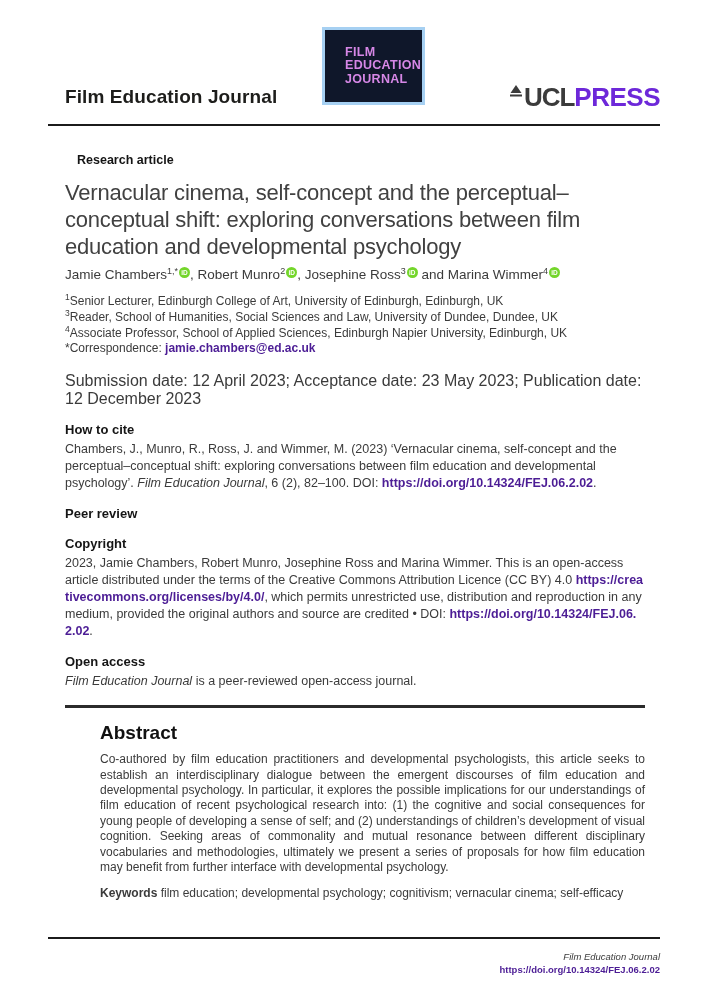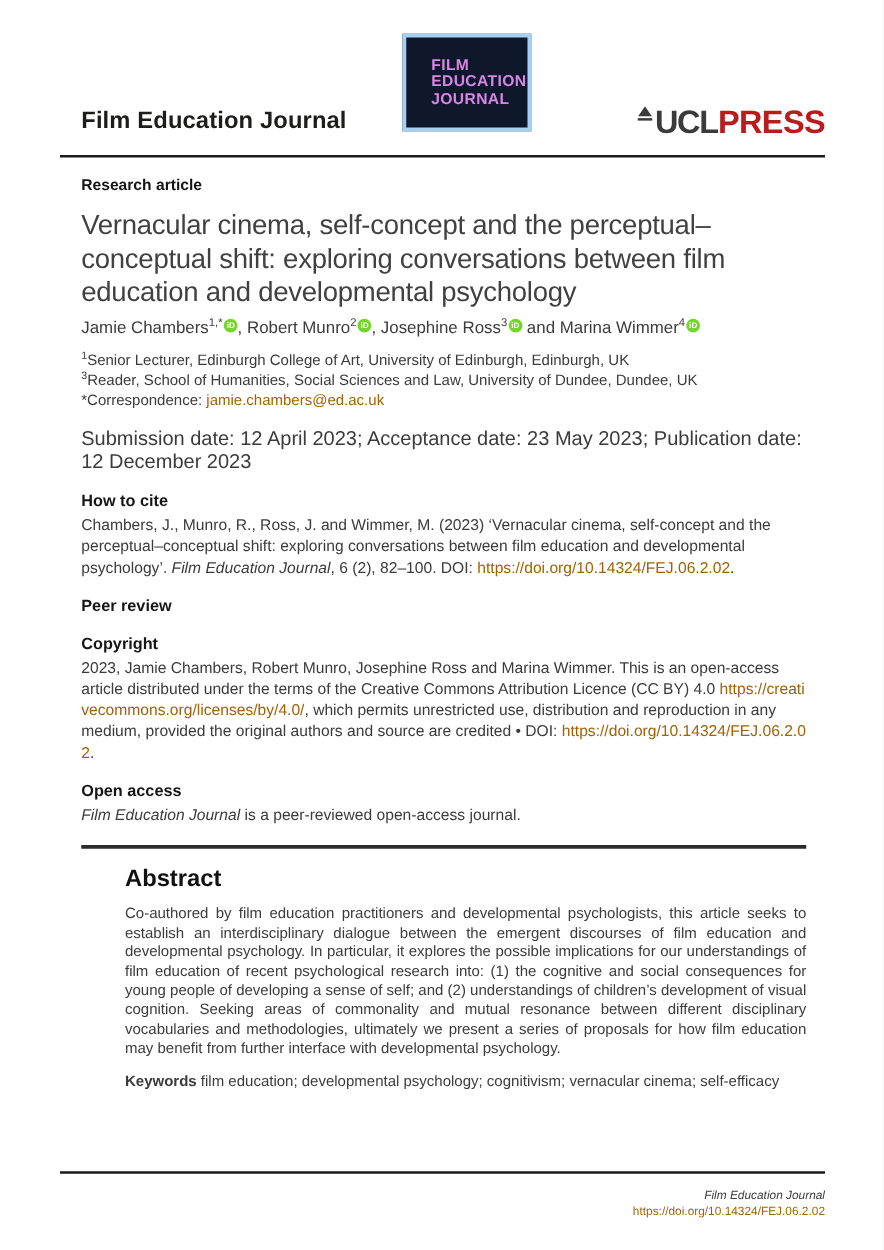--- a/index.html
+++ b/index.html
@@ -19,46 +19,46 @@
     position:absolute; left:275px; top:3px;
     width:77px; height:72px; border:3px solid #a6d0f2; background:#0f172a;
     display:flex; flex-direction:column; justify-content:center; padding-left:20px;
   }
   .logo-box span{
     color:#d687e6; font-weight:bold; font-size:12.5px; line-height:13.5px; letter-spacing:.3px;
   }
   .publisher{position:absolute; right:0; bottom:2px; display:flex; align-items:flex-start;}
   .dome-icon{display:inline-block; margin-right:2px; margin-top:1px;}
   .ucl-txt{font-size:26px; font-weight:700; color:#3b3b3b; letter-spacing:-1px; line-height:26px;}
-  .press-txt{font-size:26px; font-weight:700; color:#b91c1c; letter-spacing:-.5px; line-height:26px;}
+  .press-txt{font-size:26px; font-weight:700; color:#6d28d9; letter-spacing:-.5px; line-height:26px;}
   
   .rule{position:absolute; left:48px; right:47px; height:2px; background:#1b1b1b;}
   .rule-top{top:124px;}
   .rule-bottom{top:937px;}
   
   .main{position:absolute; left:65px; top:141px; width:580px;}
-  .article-type{font-size:12.5px; font-weight:bold; color:#151515; margin:0;}
+  .article-type{font-size:12.5px; font-weight:bold; color:#151515; margin:12px;}
   .title{
     font-size:22px; font-weight:400; color:#414141; line-height:27px;
     letter-spacing:-.2px; margin:11px 0 0 0;
   }
   .authors{font-size:13.5px; color:#3b3b3b; margin:7px 0 0 0;}
   .authors sup{font-size:9px; line-height:0;}
   .orcid-icon{
     display:inline-block; width:11px; height:11px; border-radius:50%;
     background:#74d62b; color:#fff; font-size:6.5px; font-weight:bold;
     text-align:center; line-height:11px; vertical-align:4px; margin-left:1px;
   }
   .affiliations{margin-top:12px; font-size:12px; line-height:15.8px;}
   .affiliations p{margin:0;}
   .affiliations sup{font-size:8.5px; line-height:0;}
   .dates{font-size:16px; margin:15px 0 0 0;}
   .sec-h{font-size:13px; font-weight:bold; color:#151515; margin:14px 0 0 0; line-height:16px;}
   .sec-body{font-size:12.5px; line-height:17px; margin:3px 0 0 0;}
-  .link{color:#a16207; cursor:pointer; text-decoration:none; word-break:break-all;}
+  .link{color:#4c1d95; cursor:pointer; text-decoration:none; word-break:break-all;font-weight:bold;}
   .it{font-style:italic;}
   
   .rule-mid{height:3px; background:#2b2b2b; margin:15px 0 0 0;}
   .abstract{margin-left:35px; width:545px;}
   .abstract-h{font-size:19px; font-weight:bold; color:#111; margin:14px 0 0 0;}
   .abstract-body{font-size:12px; line-height:15.4px; text-align:justify; margin:8px 0 0 0;}
   .keywords{font-size:12px; margin:11px 0 0 0;}
   .keywords .kw-label{font-weight:bold;}
   
   .footer{position:absolute; right:47px; top:951px; text-align:right; line-height:12.5px;}
@@ -95,20 +95,21 @@
 
     <p class="article-type">Research article</p>
 
     <h1 class="title">Vernacular cinema, self-concept and the perceptual–conceptual shift: exploring conversations between film education and developmental psychology</h1>
 
     <p class="authors"><span>Jamie Chambers</span><sup>1,*</sup><span class="orcid-icon">iD</span><span>, </span><span>Robert Munro</span><sup>2</sup><span class="orcid-icon">iD</span><span>, </span><span>Josephine Ross</span><sup>3</sup><span class="orcid-icon">iD</span><span> and </span><span>Marina Wimmer</span><sup>4</sup><span class="orcid-icon">iD</span></p>
 
     <div class="affiliations">
       <p><sup>1</sup><span>Senior Lecturer, Edinburgh College of Art, University of Edinburgh, Edinburgh, UK</span></p>
       <p><sup>3</sup><span>Reader, School of Humanities, Social Sciences and Law, University of Dundee, Dundee, UK</span></p>
+      <p><sup>4</sup><span>Associate Professor, School of Applied Sciences, Edinburgh Napier University, Edinburgh, UK</span></p>
       <p><span>*Correspondence: </span><a class="link">jamie.chambers@ed.ac.uk</a></p>
     </div>
 
     <p class="dates">Submission date: 12 April 2023; Acceptance date: 23 May 2023; Publication date: 12 December 2023</p>
 
     <h3 class="sec-h">How to cite</h3>
     <p class="sec-body"><span>Chambers, J., Munro, R., Ross, J. and Wimmer, M. (2023) ‘Vernacular cinema, self-concept and the perceptual–conceptual shift: exploring conversations between film education and developmental psychology’. </span><span class="it">Film Education Journal</span><span>, 6 (2), 82–100. DOI: </span><a class="link">https://doi.org/10.14324/FEJ.06.2.02</a><span>.</span></p>
 
     <h3 class="sec-h">Peer review</h3>
 

